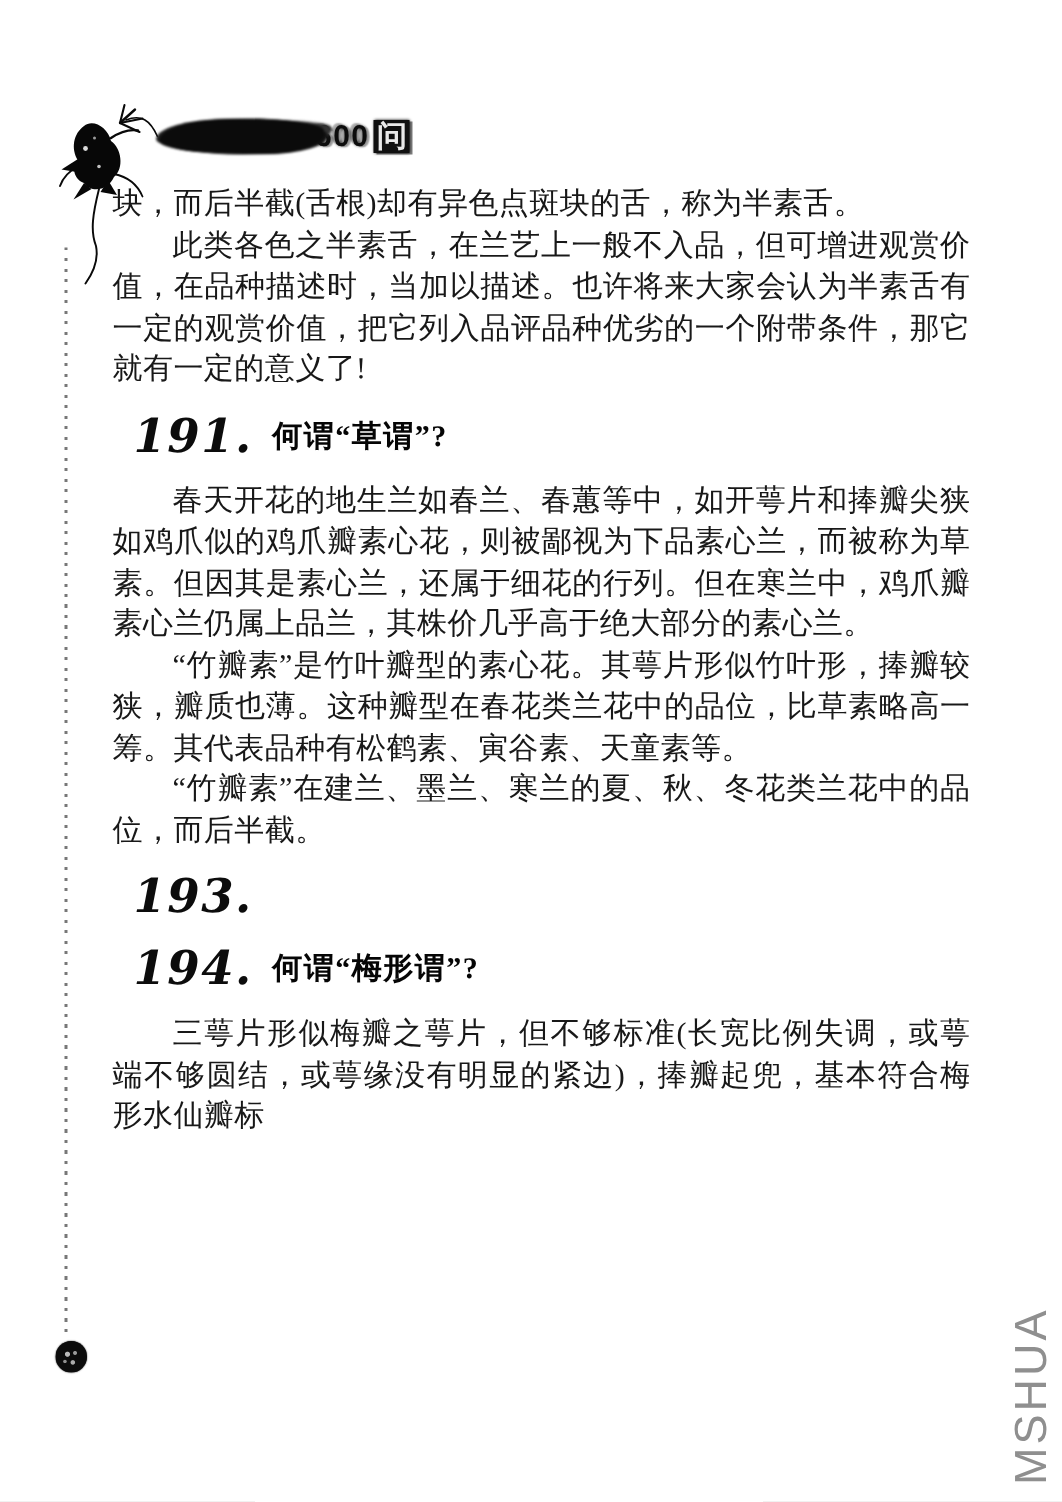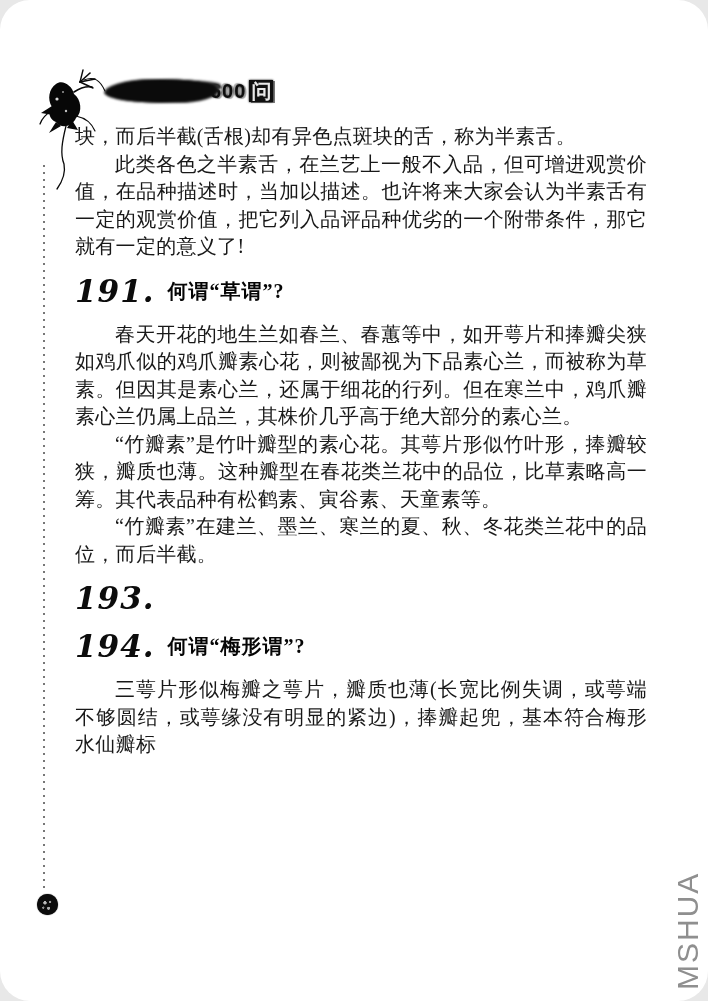--- a/index.html
+++ b/index.html
@@ -1,21 +1,20 @@
 <!DOCTYPE html>
 <html lang="zh"><head>
 <meta charset="utf-8">
 <style>
   html,body{margin:0;padding:0;background:#e8e8e8;}
   .page{
     position:relative;width:708px;height:1001px;margin:0 auto;
     background:#ffffff;overflow:hidden;
     font-family:"Liberation Serif","DejaVu Serif",serif;
     color:#181818;
-    border-radius:30px;
   }
   
   .sketch{position:absolute;left:36px;top:66px;width:70px;height:125px;}
   
   .header-smudge{
     position:absolute;left:106px;top:76px;height:30px;
     display:flex;align-items:center;
   }
   .smudge-blob{
     width:110px;height:24px;background:#0b0b0b;
@@ -58,21 +57,21 @@
   
   .content{
     position:absolute;left:75px;top:123px;width:572px;
     font-size:20px;line-height:27.5px;text-align:justify;
     letter-spacing:.3px;
   }
   .content p{margin:0;}
   .content p.indent{text-indent:2em;}
   .q-heading{
     display:flex;align-items:center;gap:13px;
-    margin:12px 0 12px 0;line-height:36px;
+    margin:12px 0 12px 14px;line-height:36px;
   }
   .q-num{
     font-family:"DejaVu Serif","Liberation Serif",serif;
     font-style:italic;font-size:31px;font-weight:bold;color:#0c0c0c;
     letter-spacing:1px;
   }
   .q-title{
     font-family:Liberation Serif, serif;
     font-weight:bold;font-size:20px;color:#050505;letter-spacing:1px;
   }
@@ -135,19 +134,19 @@
     <p class="indent">“竹瓣素”在建兰、墨兰、寒兰的夏、秋、冬花类兰花中的品位，而后半截。</p>
 
     <div class="q-heading">
       <span class="q-num">193.</span>
     </div>
 
     <div class="q-heading">
       <span class="q-num">194.</span>
       <span class="q-title">何谓“梅形谓”?</span>
     </div>
-    <p class="indent">三萼片形似梅瓣之萼片，瓣质也薄(长宽比例失调，或萼端不够圆结，或萼缘没有明显的紧边)，捧瓣起兜，基本符合梅形水仙瓣标</p>
+    <p class="indent">三萼片形似梅瓣之萼片，但不够标准(长宽比例失调，或萼端不够圆结，或萼缘没有明显的紧边)，捧瓣起兜，基本符合梅形水仙瓣标</p>
 
   </div>
 
   <div class="watermark">MSHUA</div>
 
 </div>
 
 </body></html>

